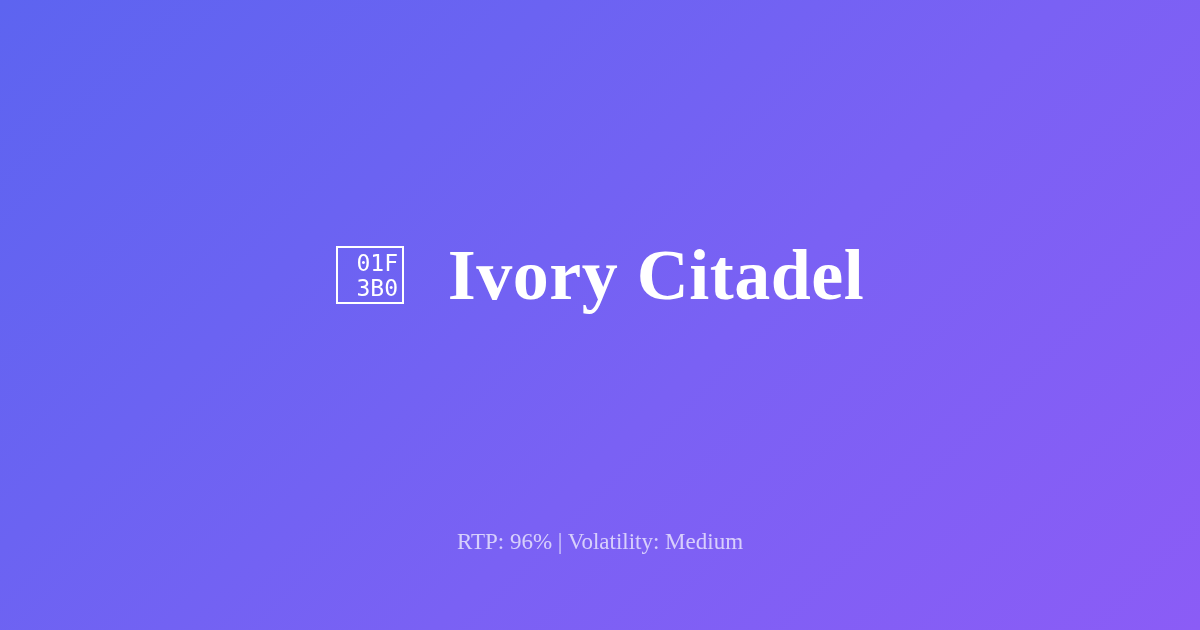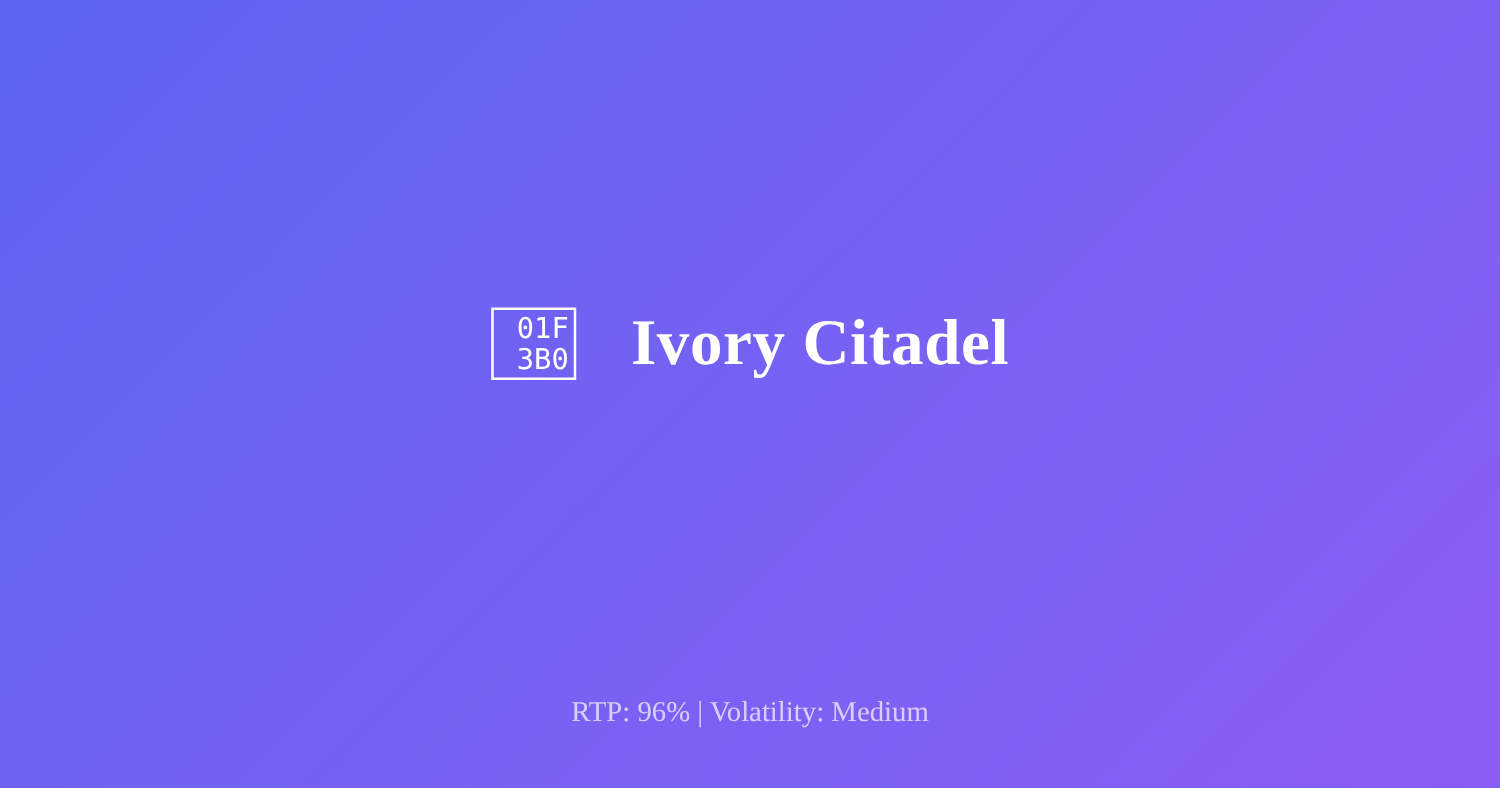--- a/index.html
+++ b/index.html
@@ -59,21 +59,21 @@
     font-size: 23px;
     line-height: 25px;
     letter-spacing: 0px;
     color: #ffffff;
     font-weight: 400;
   }
 
   .game-title {
     font-family: "Liberation Serif", "DejaVu Serif", serif;
     font-weight: 700;
-    font-size: 52px;
+    font-size: 72px;
     line-height: 82px;
     color: #ffffff;
     white-space: nowrap;
     letter-spacing: 0.5px;
     margin-left: 22px;
   }
 
   .provider {
     position: absolute;
     left: 0;
@@ -91,21 +91,20 @@
     position: absolute;
     left: 0;
     right: 0;
     top: 528px;
     text-align: center;
     font-family: "Liberation Serif", "DejaVu Serif", serif;
     font-weight: 400;
     font-size: 23px;
     line-height: 28px;
     color: rgba(255,255,255,0.70);
-    margin-top: 28px;
   }
 </style>
 </head>
 <body>
 
 <div class="card">
 
   <div class="title-row">
     <div class="tofu">
       <span>01F</span>

